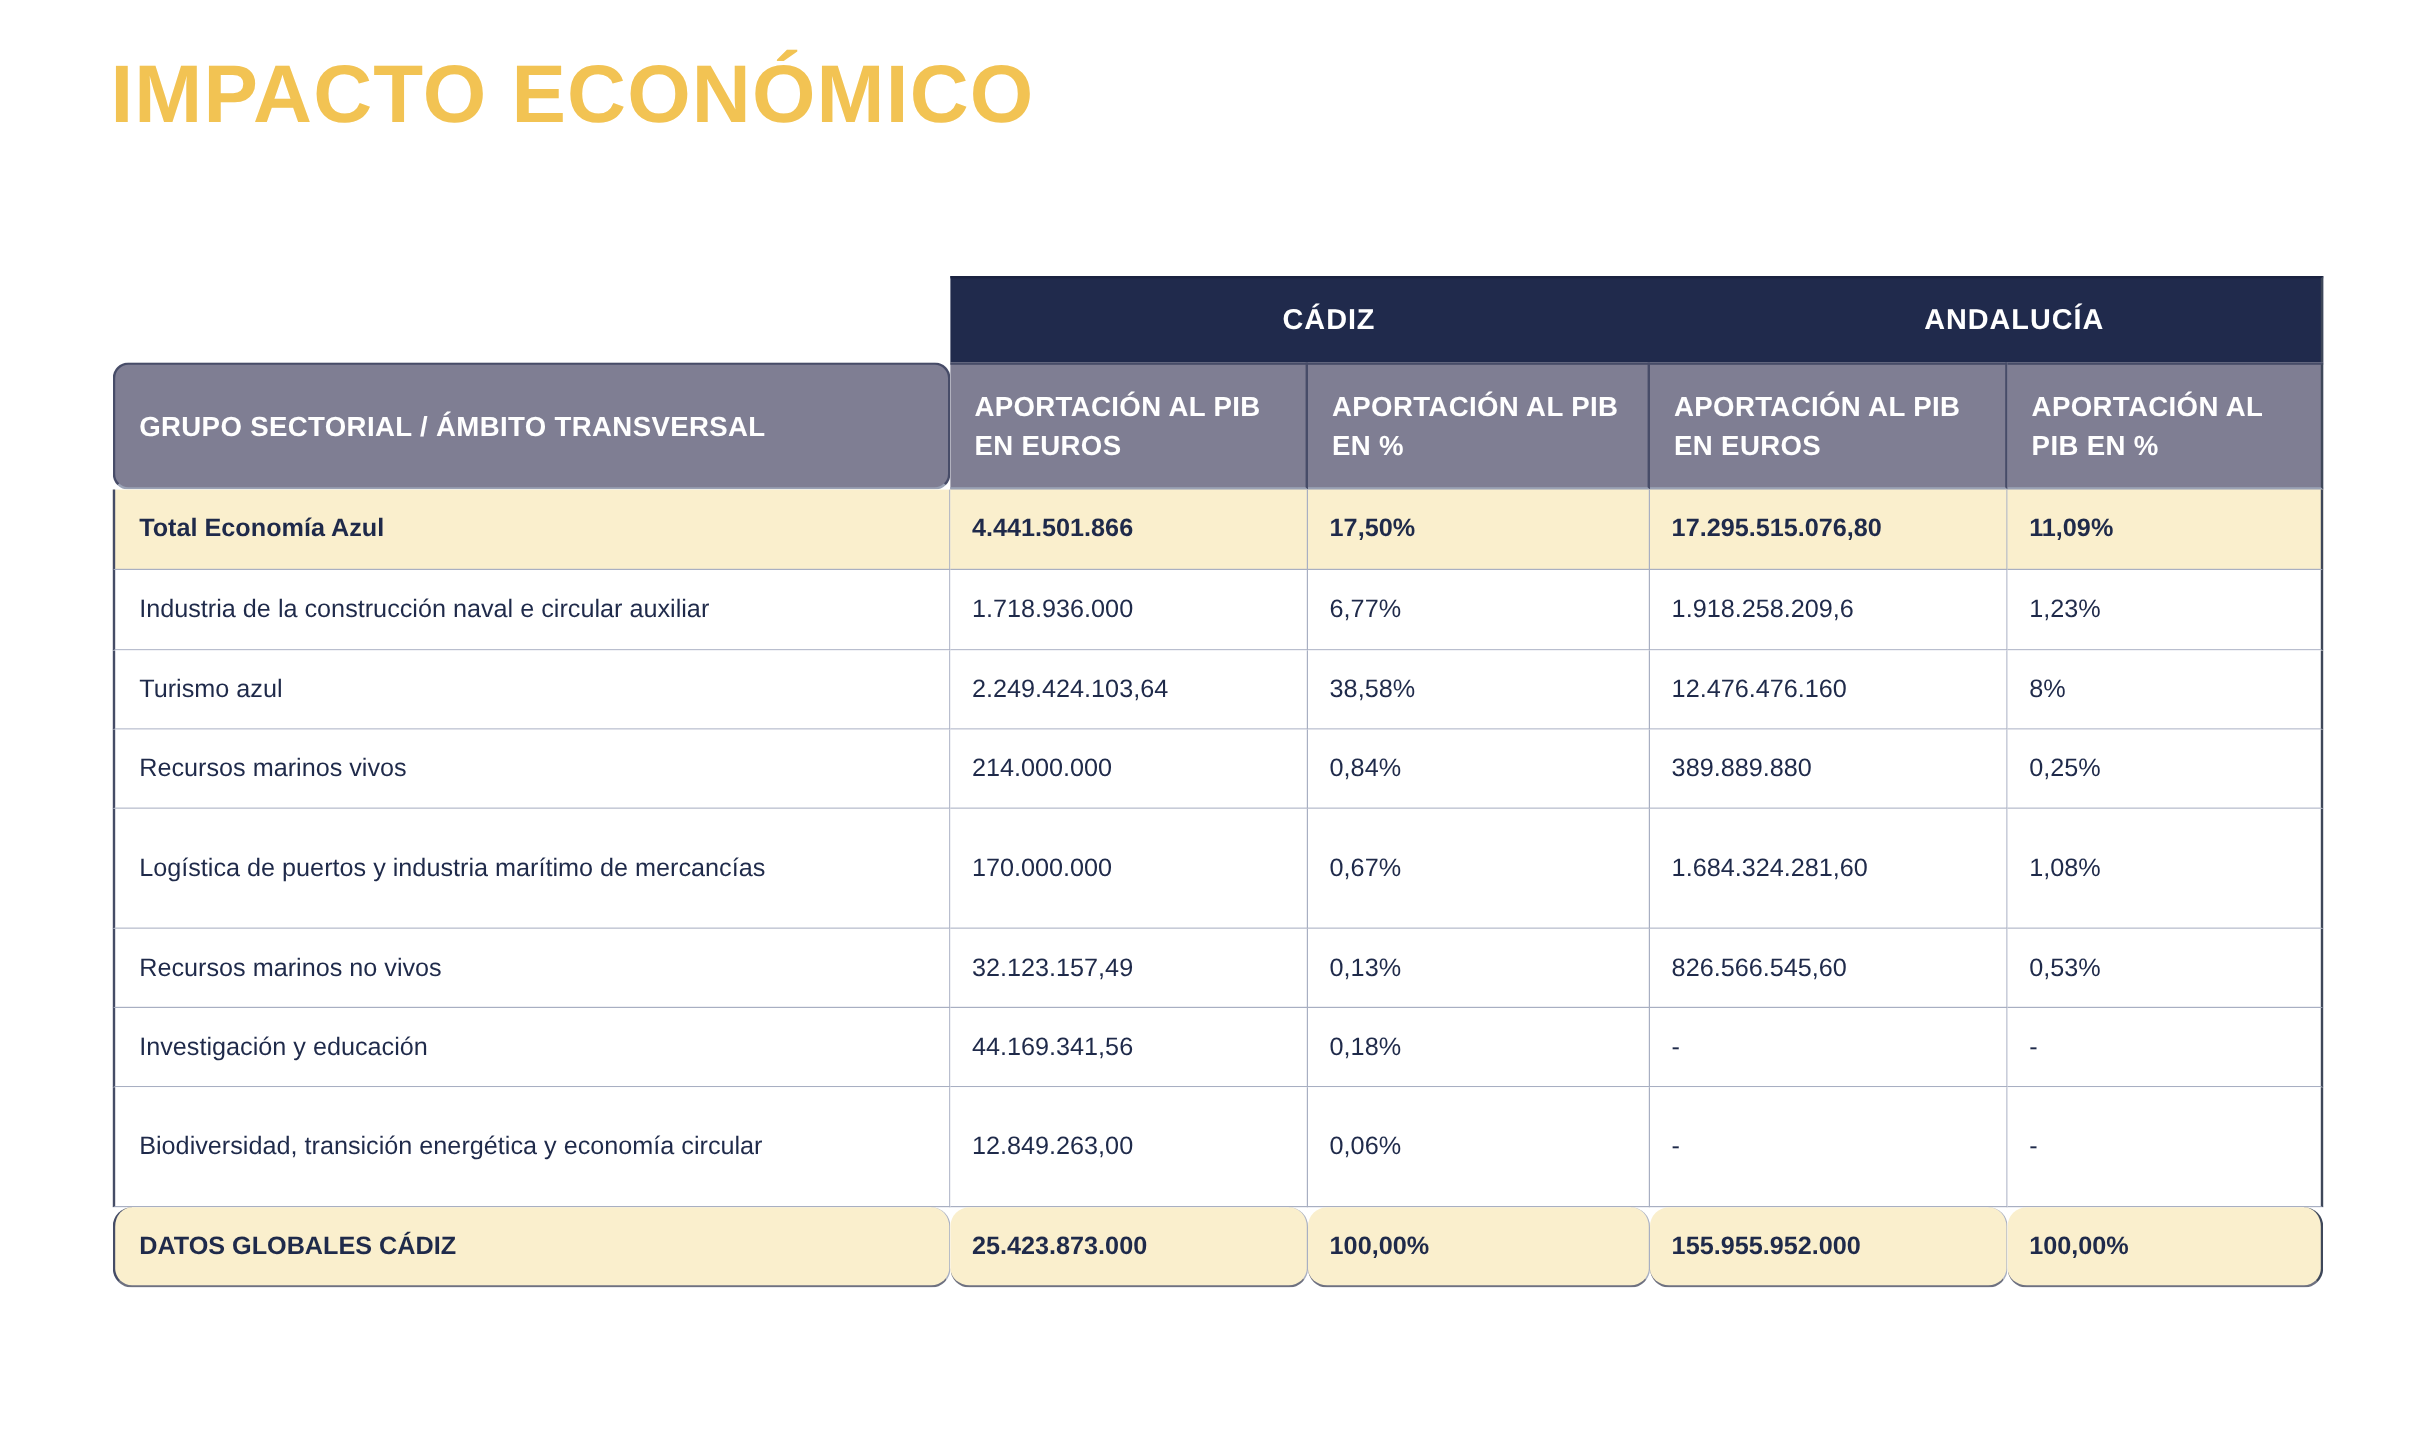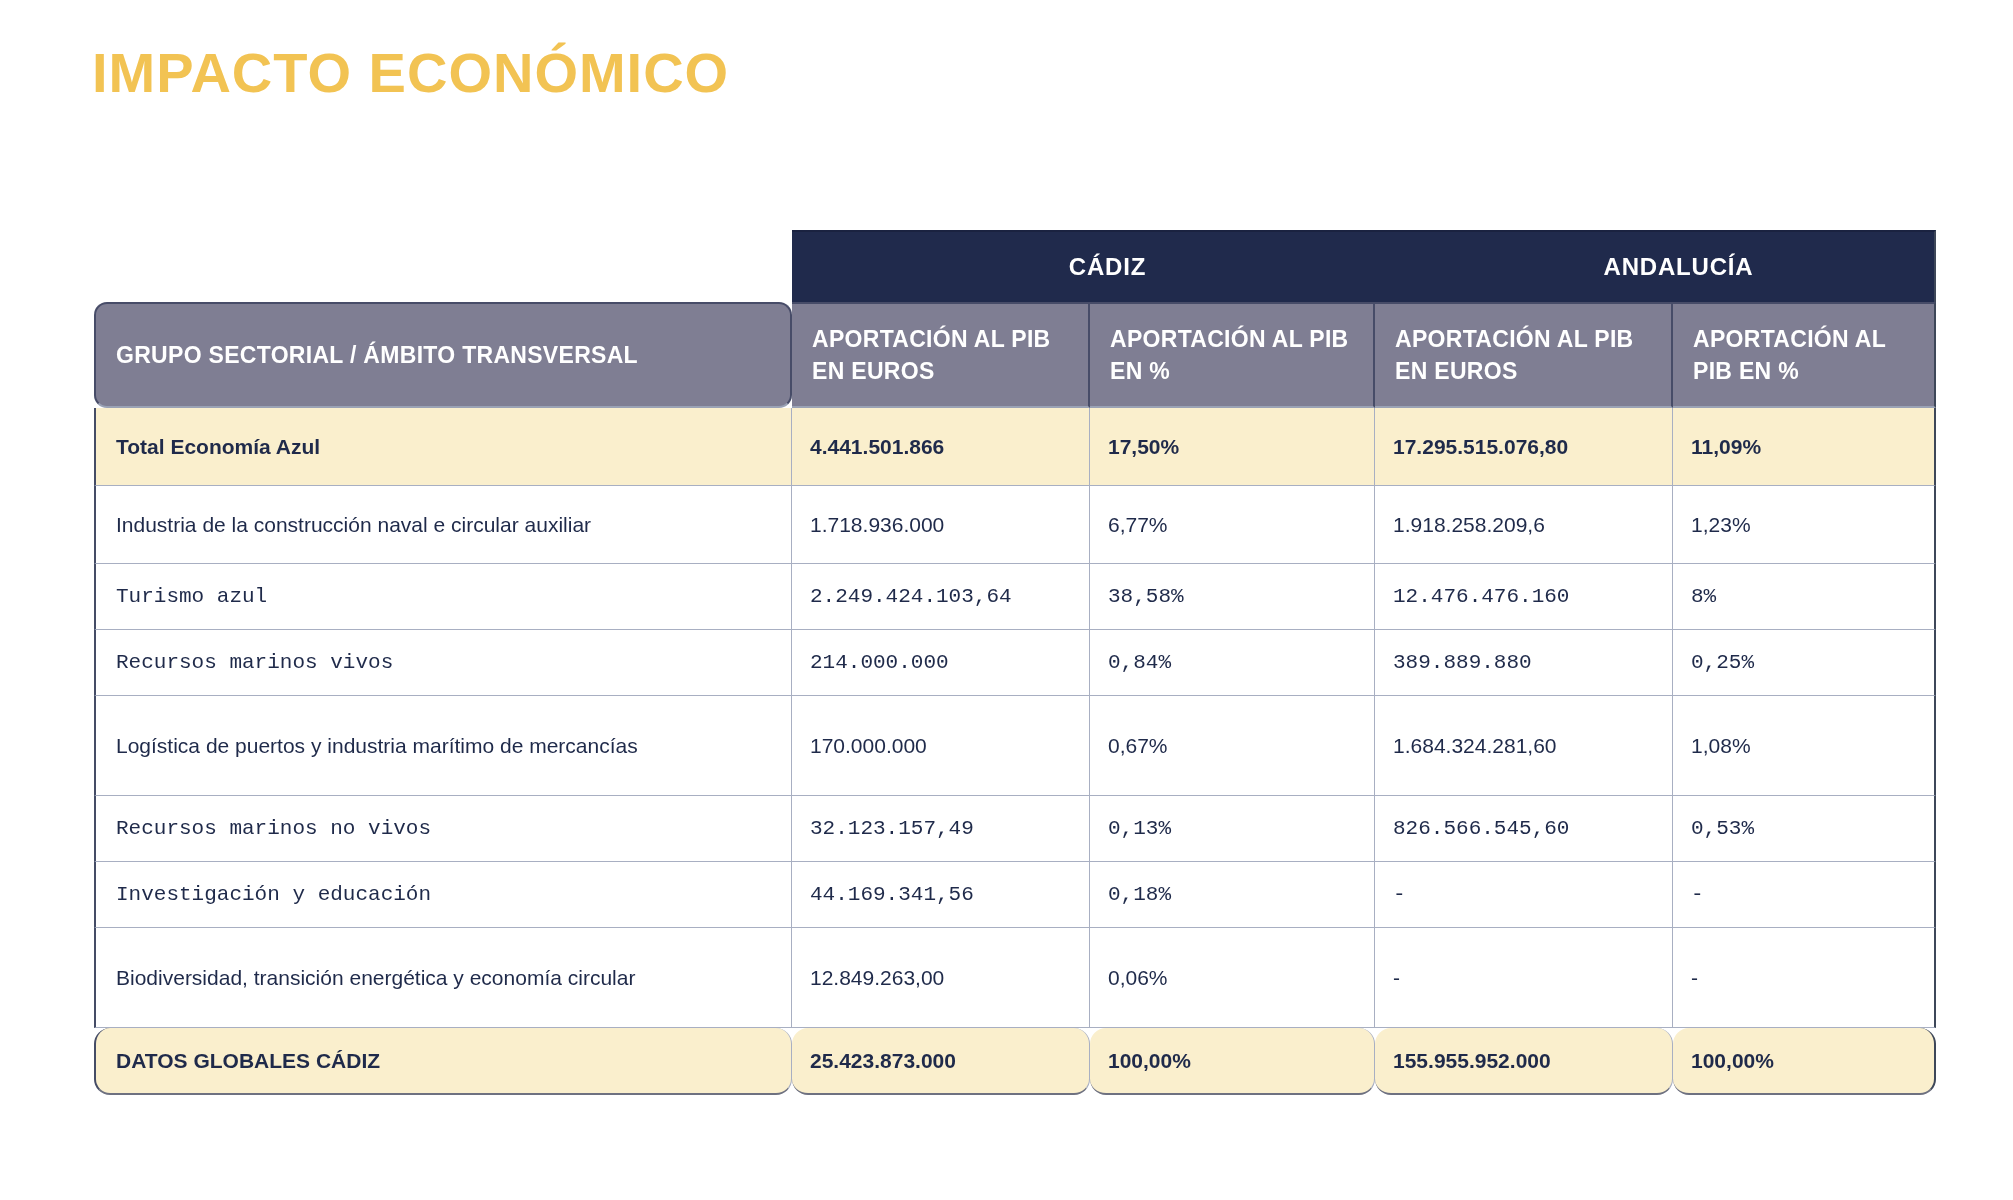--- a/index.html
+++ b/index.html
@@ -6,21 +6,21 @@
   html,body { background:#ffffff; }
   body {
     width:2013px; height:1200px; overflow:hidden; position:relative;
     font-family:"Liberation Sans","DejaVu Sans",sans-serif;
     color:#1f2a4a;
   }
   .slide { position:relative; width:2013px; height:1200px; }
 
   .page-title {
     position:absolute; left:92px; top:40px;
-    font-size:56px; font-weight:800; letter-spacing:1px;
+    font-size:68px; font-weight:800; letter-spacing:1px;
     color:#f2c353; white-space:nowrap;
   }
 
   table.impact {
     position:absolute; left:94px; top:230px;
     width:1842px; table-layout:fixed;
     border-collapse:separate; border-spacing:0;
     font-size:21px; color:#1f2a4a;
   }
   td, th { vertical-align:middle; text-align:left; }
@@ -50,22 +50,22 @@
   th.colhead.last  { border-right:2px solid #3e4759; }
 
   
   td {
     background:#ffffff; padding:10px 16px 10px 20px; line-height:1.4;
     border-right:1.5px solid #a8afc2;
     border-bottom:1.5px solid #a8afc2;
   }
   td.first { border-left:2px solid #454c66; padding-right:56px; }
   td.last  { border-right:2px solid #3e4759; }
-  tr.single td { height:66px;font-family:Liberation Mono, monospace; }
-  tr.row-a td  { height:78px;margin-left:44px; }
+  tr.single td { height:66px; }
+  tr.row-a td  { height:67px;margin-left:44px; }
   tr.double td { height:100px; }
   tr.total td  { height:67px;border-radius:16px; }
   tr.emph td { background:#faefcd; font-weight:700; }
   tr.total td { border-bottom:2px solid #6e7180; }
   td.num { padding-left:18px; }
 </style>
 </head>
 <body>
 
 <div class="slide">

